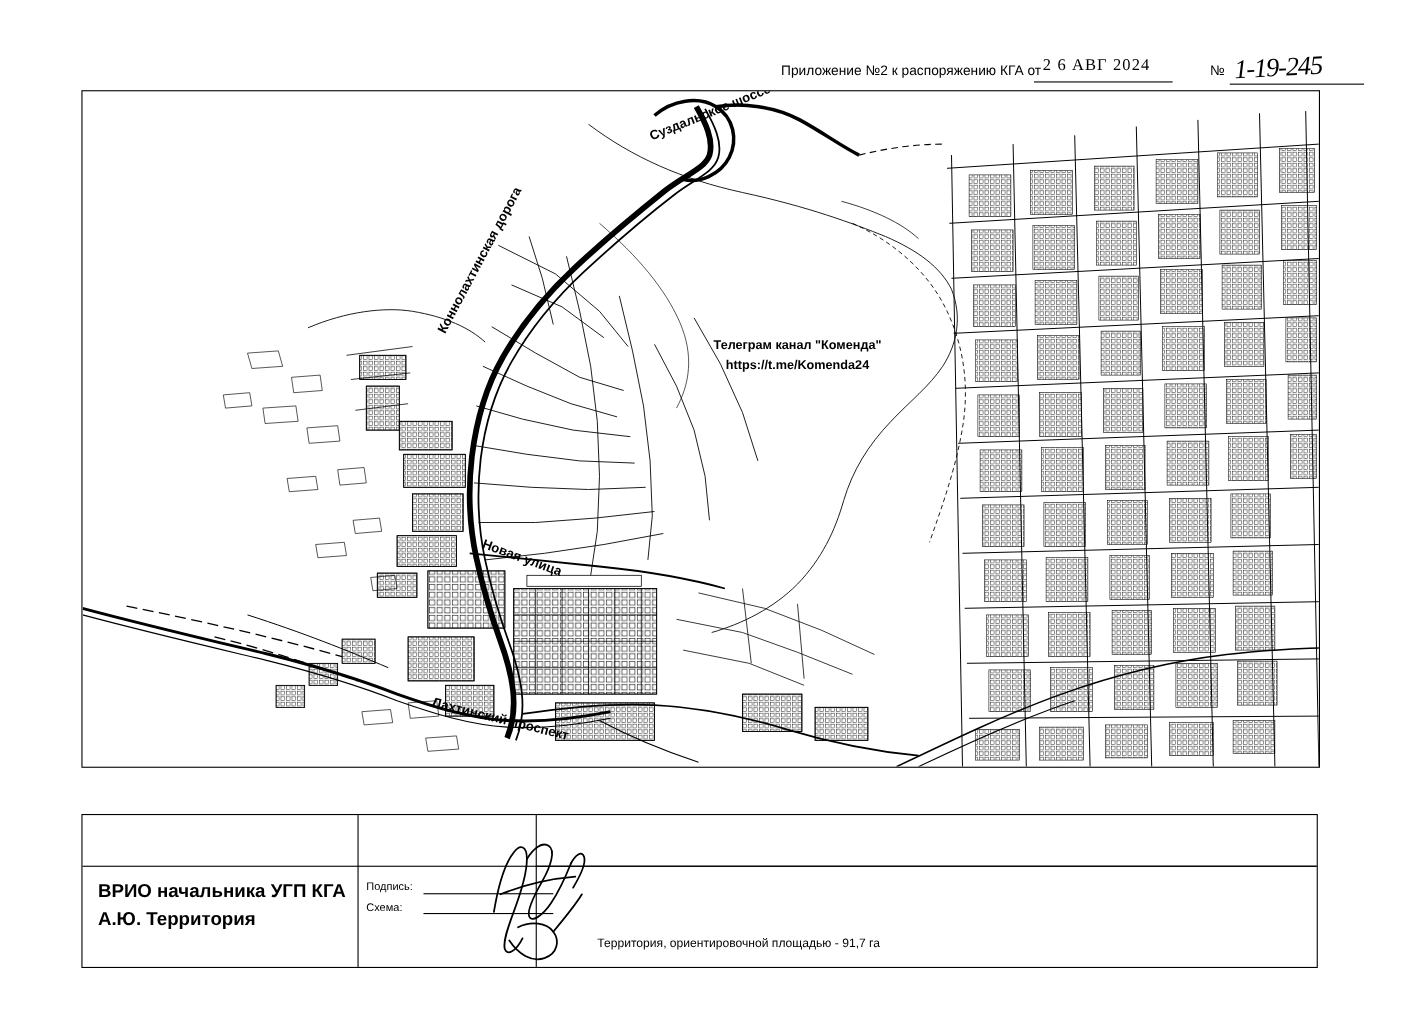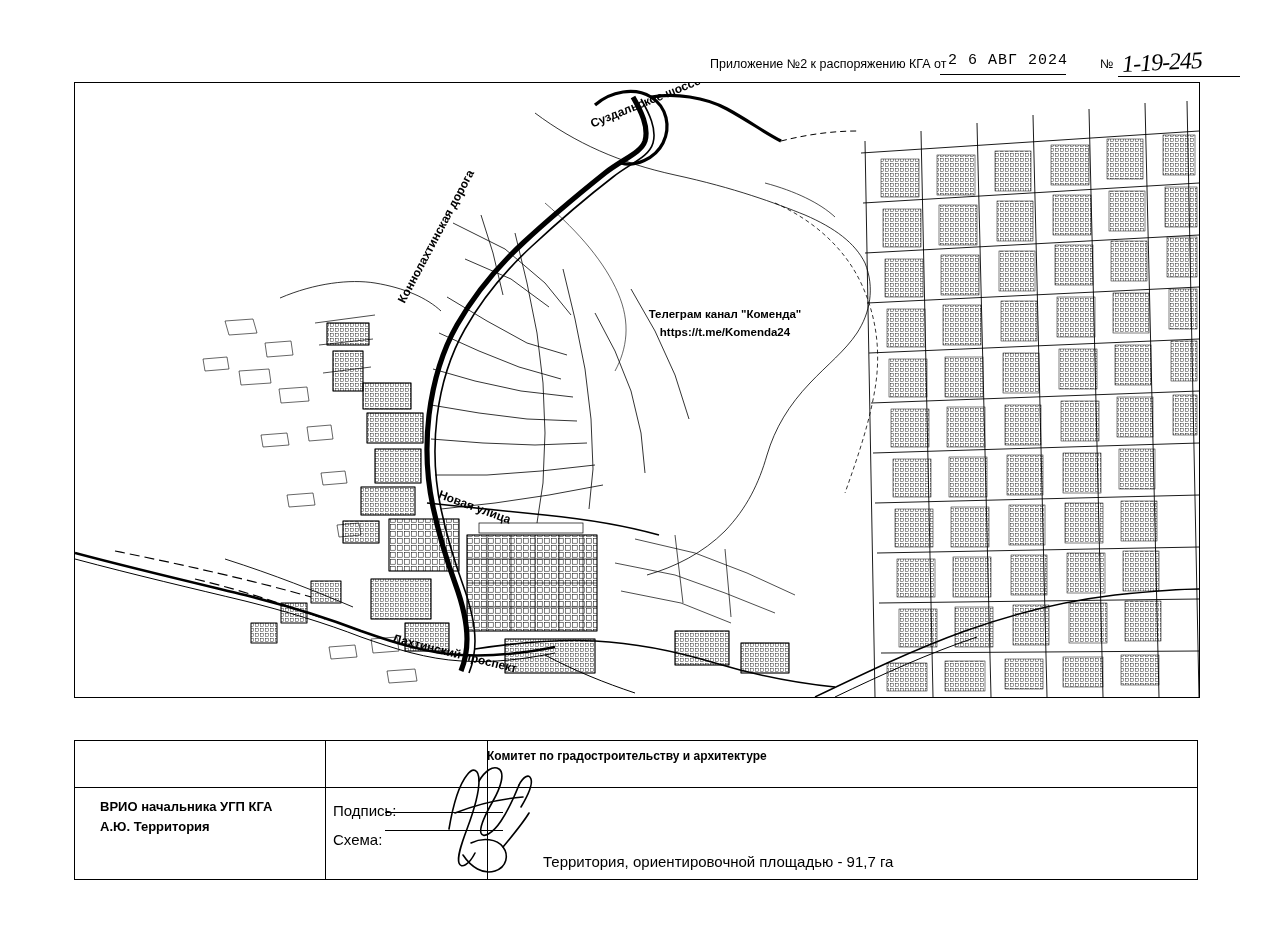--- a/index.html
+++ b/index.html
@@ -24,21 +24,21 @@
     width: 540px;
     height: 30px;
     font-size: 12.5px;
     white-space: nowrap;
   }
   .header .lbl { position: absolute; left: 0; top: 5px; }
   .header .date {
     position: absolute;
     left: 238px;
     top: 0px;
-    font-family: Liberation Mono, monospace;
+    font-family: Liberation Serif, serif;
     font-size: 15px;
     letter-spacing: 1px;
   }
   .header .date-rule {
     position: absolute;
     left: 230px;
     top: 22px;
     width: 126px;
     border-bottom: 1.4px solid #000;
   }
@@ -128,28 +128,27 @@
     left: 412px;
     top: 6px;
     font-weight: bold;
     font-size: 12px;
     line-height: 1.6;
   }
   .tb-person {
     left: 14px;
     top: 56px;
     font-weight: bold;
-    font-size: 13px;
+    font-size: 17px;
     line-height: 1.5;
-    margin-left: 11px;
   }
   .tb-sign-labels {
     left: 258px;
     top: 56px;
-    font-size: 15px;
+    font-size: 10px;
     line-height: 1.9;
   }
   .tb-sign-rule1 {
     position: absolute;
     left: 310px;
     top: 71px;
     width: 118px;
     border-bottom: 1.2px solid #000;
   }
   .tb-sign-rule2 {
@@ -163,21 +162,21 @@
     left: 468px;
     top: 54px;
     width: 630px;
     font-size: 11.3px;
     line-height: 1.5;
   }
   .tb-area {
     left: 468px;
     top: 110px;
     width: 630px;
-    font-size: 15px;
+    font-size: 11px;
   }
   .signature {
     position: absolute;
     left: 352px;
     top: 10px;
     width: 130px;
     height: 128px;
     pointer-events: none;
   }
 </style>
@@ -463,21 +462,20 @@
   <div class="road-label" style="left:318px; top:548px; transform:rotate(14deg); transform-origin:left center;">Лахтинский проспект</div>
 </div>
 
 <div class="titleblock">
   <div class="tb-vline" style="left:250px;"></div>
   <div class="tb-vline" style="left:412px;"></div>
   <div class="tb-hline" style="top:46px;"></div>
   <div class="tb-hline" style="top:46px; left:412px;"></div>
 
   <div class="tb-cell tb-org">
-    <div>Комитет по градостроительству и архитектуре</div>
   </div>
 
   <div class="tb-cell tb-person">
     <div>ВРИО начальника УГП КГА</div>
     <div>А.Ю. Территория</div>
   </div>
 
   <div class="tb-cell tb-sign-labels">
     <div>Подпись:</div>
     <div>Схема:</div>

